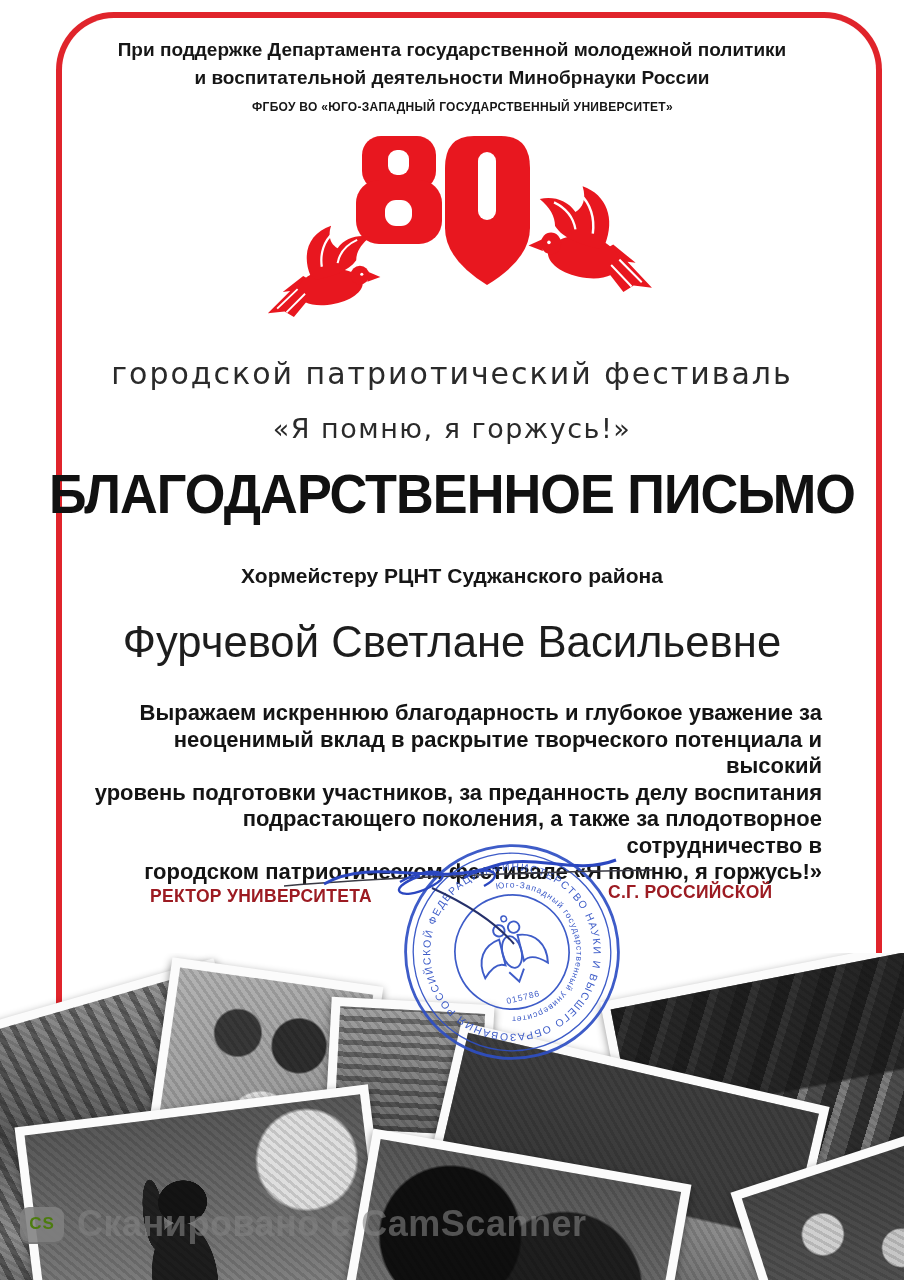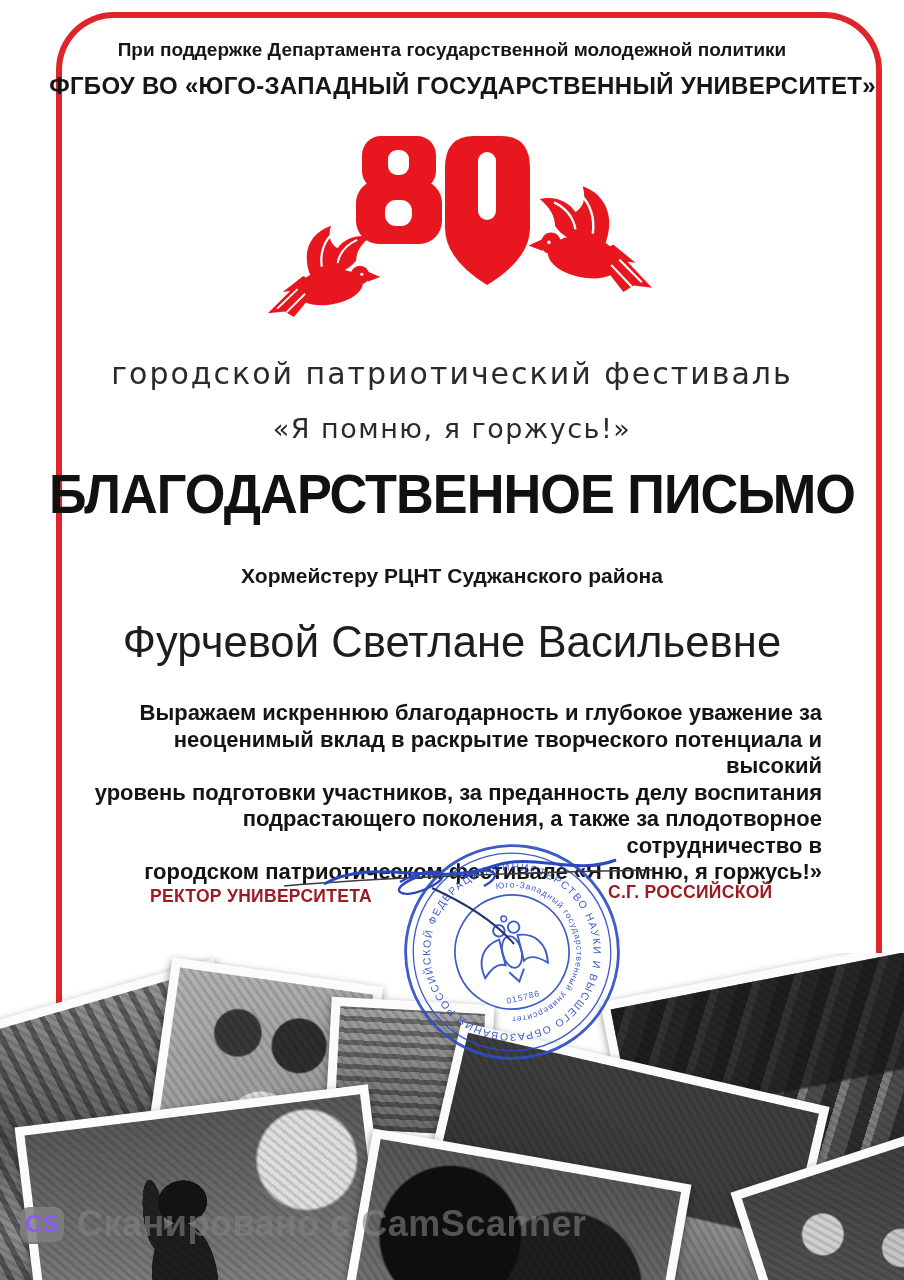--- a/index.html
+++ b/index.html
@@ -10,21 +10,21 @@
   }
   
   .red-frame{
     position:absolute;left:56px;top:12px;width:826px;height:1080px;
     border:6px solid #e0242b;border-bottom:none;
     border-radius:58px 58px 0 0;box-sizing:border-box;
     background:transparent;z-index:1;
   }
   .hdr{position:absolute;top:36px;left:0;right:0;text-align:center;z-index:2;}
   .hdr .support{font-size:19px;font-weight:600;line-height:28px;color:#161616;}
-  .hdr .univ{margin-top:8px;font-size:24px;font-weight:600;letter-spacing:.3px;color:#161616;margin-left:21px;}
+  .hdr .univ{margin-top:8px;font-size:12px;font-weight:600;letter-spacing:.3px;color:#161616;margin-left:21px;}
 
   .logo-wrap{position:absolute;left:242px;top:132px;width:420px;height:218px;z-index:2;}
   .visually-hidden{position:absolute;width:1px;height:1px;overflow:hidden;clip:rect(0 0 0 0);white-space:nowrap;}
 
   .festival{position:absolute;top:356px;left:0;right:0;text-align:center;z-index:2;color:#2a2a2a;}
   .festival .f1{font-size:30px;font-weight:400;letter-spacing:2px;font-family:"DejaVu Sans", sans-serif;}
   .festival .f2{font-size:27px;font-weight:400;letter-spacing:1.5px;margin-top:22px;font-family:"DejaVu Sans", sans-serif;}
 
   .cert-title{
     position:absolute;top:462px;left:0;right:0;text-align:center;z-index:2;
@@ -97,33 +97,34 @@
   .p8 .ph{background:
     radial-gradient(circle at 30% 32%, #cfcfcf 0 10%, transparent 11%),
     radial-gradient(circle at 62% 52%, #c6c6c6 0 11%, transparent 12%),
     radial-gradient(circle at 45% 75%, #b9b9b9 0 9%, transparent 10%),
     linear-gradient(200deg,#3d3d3d,#5d5d5d);}
 
   
   .watermark{position:absolute;left:20px;top:1203px;display:flex;align-items:center;gap:13px;z-index:8;}
   .wm-badge{width:44px;height:35px;border-radius:9px;background:rgba(128,128,128,.88);
     display:flex;align-items:center;justify-content:center;
-    color:#8b5cf6;font-size:23px;font-weight:700;letter-spacing:1px;
+    color:#4d7c0f;font-size:17px;font-weight:700;letter-spacing:1px;
     box-shadow:0 2px 0 rgba(110,110,110,.9);}
   .wm-text{font-size:36px;font-weight:600;color:rgba(130,130,130,.60);letter-spacing:.5px;}
 </style>
 </head>
 <body>
 
 <div class="page">
 
   <div class="red-frame"></div>
 
   <div class="hdr">
     <div class="support">При поддержке Департамента государственной молодежной политики</div>
+    <div class="support">и воспитательной деятельности Минобрнауки России</div>
     <div class="univ">ФГБОУ ВО  «ЮГО-ЗАПАДНЫЙ ГОСУДАРСТВЕННЫЙ УНИВЕРСИТЕТ»</div>
   </div>
 
   <div class="logo-wrap">
     <span class="visually-hidden">80</span>
     <svg width="420" height="218" viewBox="0 0 420 218" role="img" aria-label="80">
       <defs>
         <g id="dove">
 
           <path d="M2,96 L26,72 L18,73 L40,56 L58,66 L30,100 L20,94 Z" fill="#e8171f"></path>

